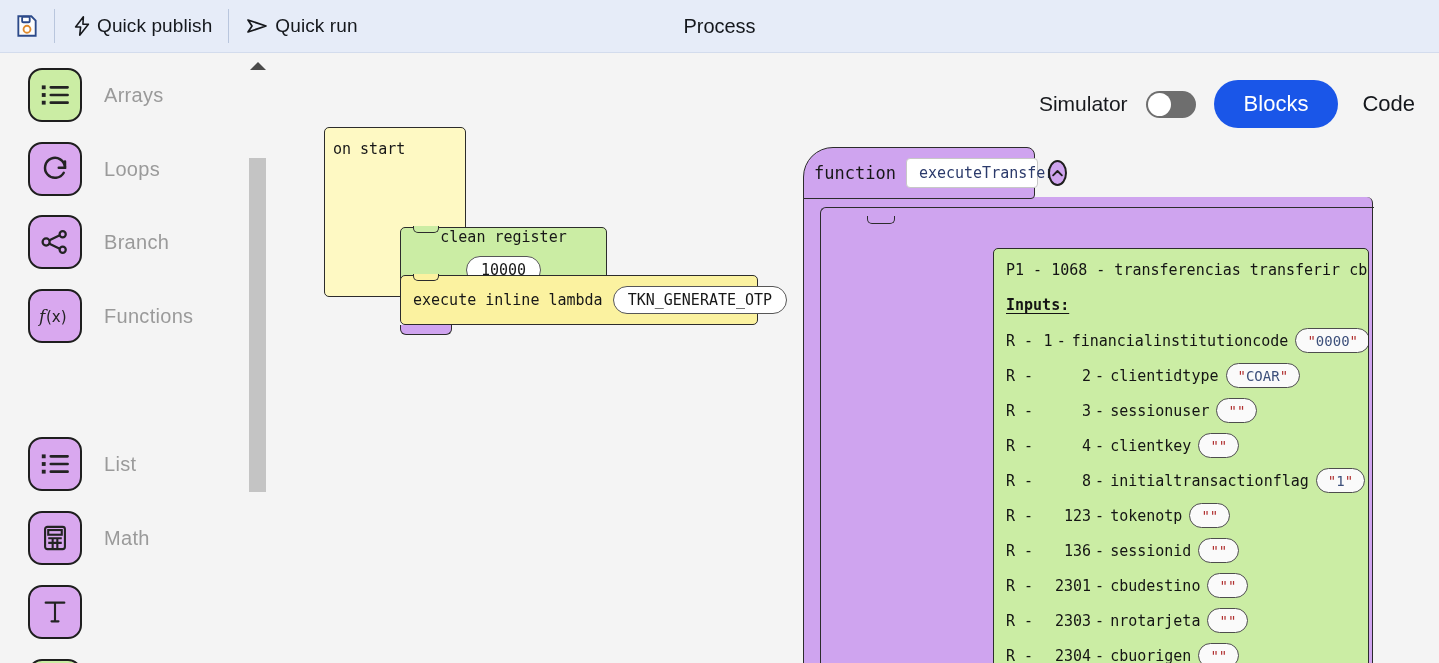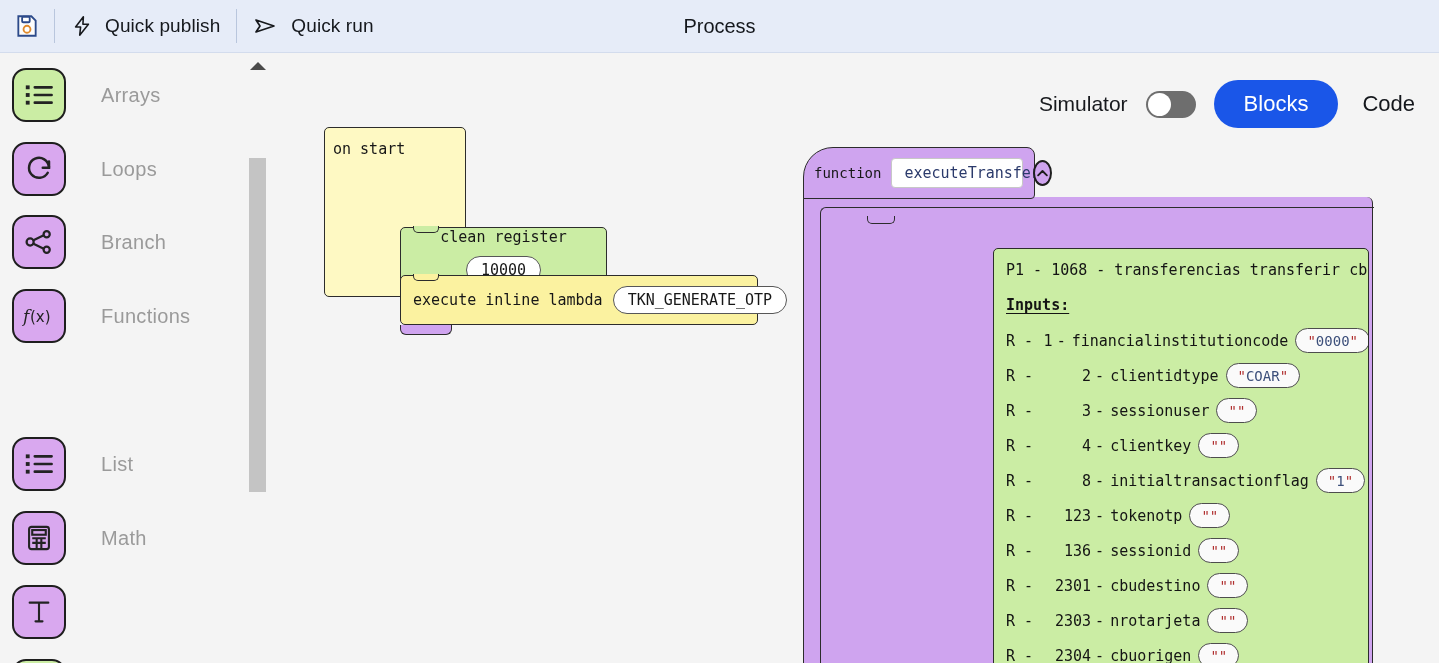--- a/index.html
+++ b/index.html
@@ -15,39 +15,39 @@
 
   
   #toolbar {
     position: absolute; left: 0; top: 0; width: 1439px; height: 53px;
     background: #e6ecf8;
     display: flex; align-items: center;
     border-bottom: 1px solid #d3dced;
   }
   .tb-item {
     display: flex; align-items: center; height: 53px;
-    padding: 0 16px; gap: 12px; cursor: pointer;
+    padding: 0 16px; gap: 4px; cursor: pointer;
     font-size: 19px; color: #1c1c1c;
   }
   .tb-sep { width: 1px; height: 34px; background: #b9c6dd; }
   .tb-label { font-size: 19px; color: #15181d; letter-spacing: .1px; }
   #toolbar-title {
     position: absolute; left: 0; top: 0; width: 1439px; height: 53px;
     display: flex; align-items: center; justify-content: center;
     font-size: 20px; color: #14171c; pointer-events: none;
   }
   .icon-svg { display: block; }
 
   
   #palette {
     position: absolute; left: 0; top: 53px; width: 248px; height: 610px;
     background: #f4f4f4; overflow: hidden;
   }
   .pal-item {
-    position: absolute; left: 12px; display: flex; align-items: center; gap: 35px;
+    position: absolute; left: 28px; display: flex; align-items: center; gap: 22px;
     cursor: pointer;
   }
   .pal-icon {
     width: 54px; height: 54px; border-radius: 14px;
     border: 2px solid #1e1e1e;
     display: flex; align-items: center; justify-content: center;
     background: #d9a8ef;
   }
   .pal-icon.green { background: #cbeda4; }
   .pal-label {
@@ -146,21 +146,21 @@
   }
 
   
   #fn-wrap { position: absolute; left: 537px; top: 94px; }
   #fn-hat {
     position: relative; width: 232px; height: 52px;
     background: #cfa4ef; border: 1.6px solid #2c2c2c;
     border-radius: 30px 8px 4px 0 / 30px 8px 4px 0;
     display: flex; align-items: center; gap: 10px; padding-left: 10px;
   }
-  #fn-kw { font-size: 14px; color: #171717; }
+  #fn-kw { font-size: 17px; color: #171717; }
   #fn-name {
     background: #fff; border: 1.4px solid #c7c7c7; border-radius: 4px;
     padding: 5px 12px; font-size: 15px; color: #2b3a6b; min-width: 132px;
   }
   #fn-collapse {
     width: 26px; height: 26px; border-radius: 50%;
     border: 2px solid #1e1e1e; display: flex; align-items: center;
     justify-content: center; cursor: pointer; background: #cfa4ef;
   }
   #fn-body {

